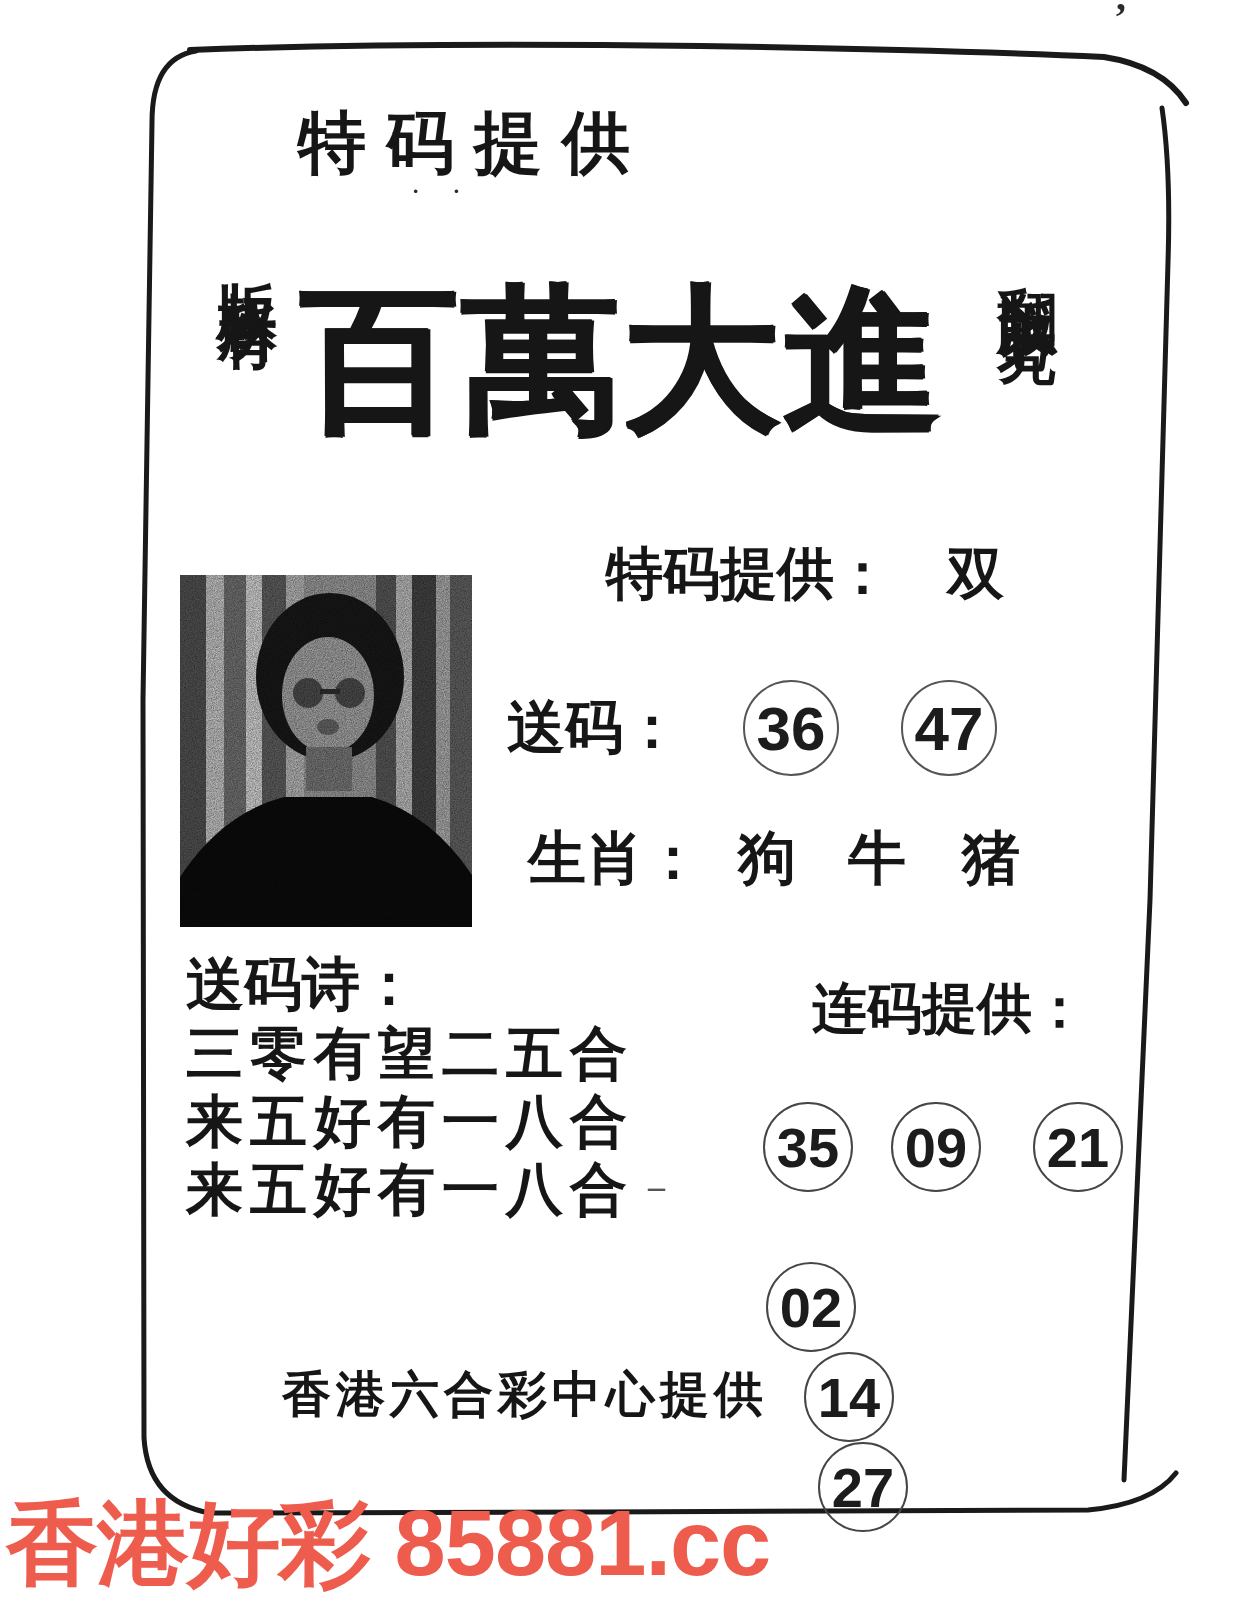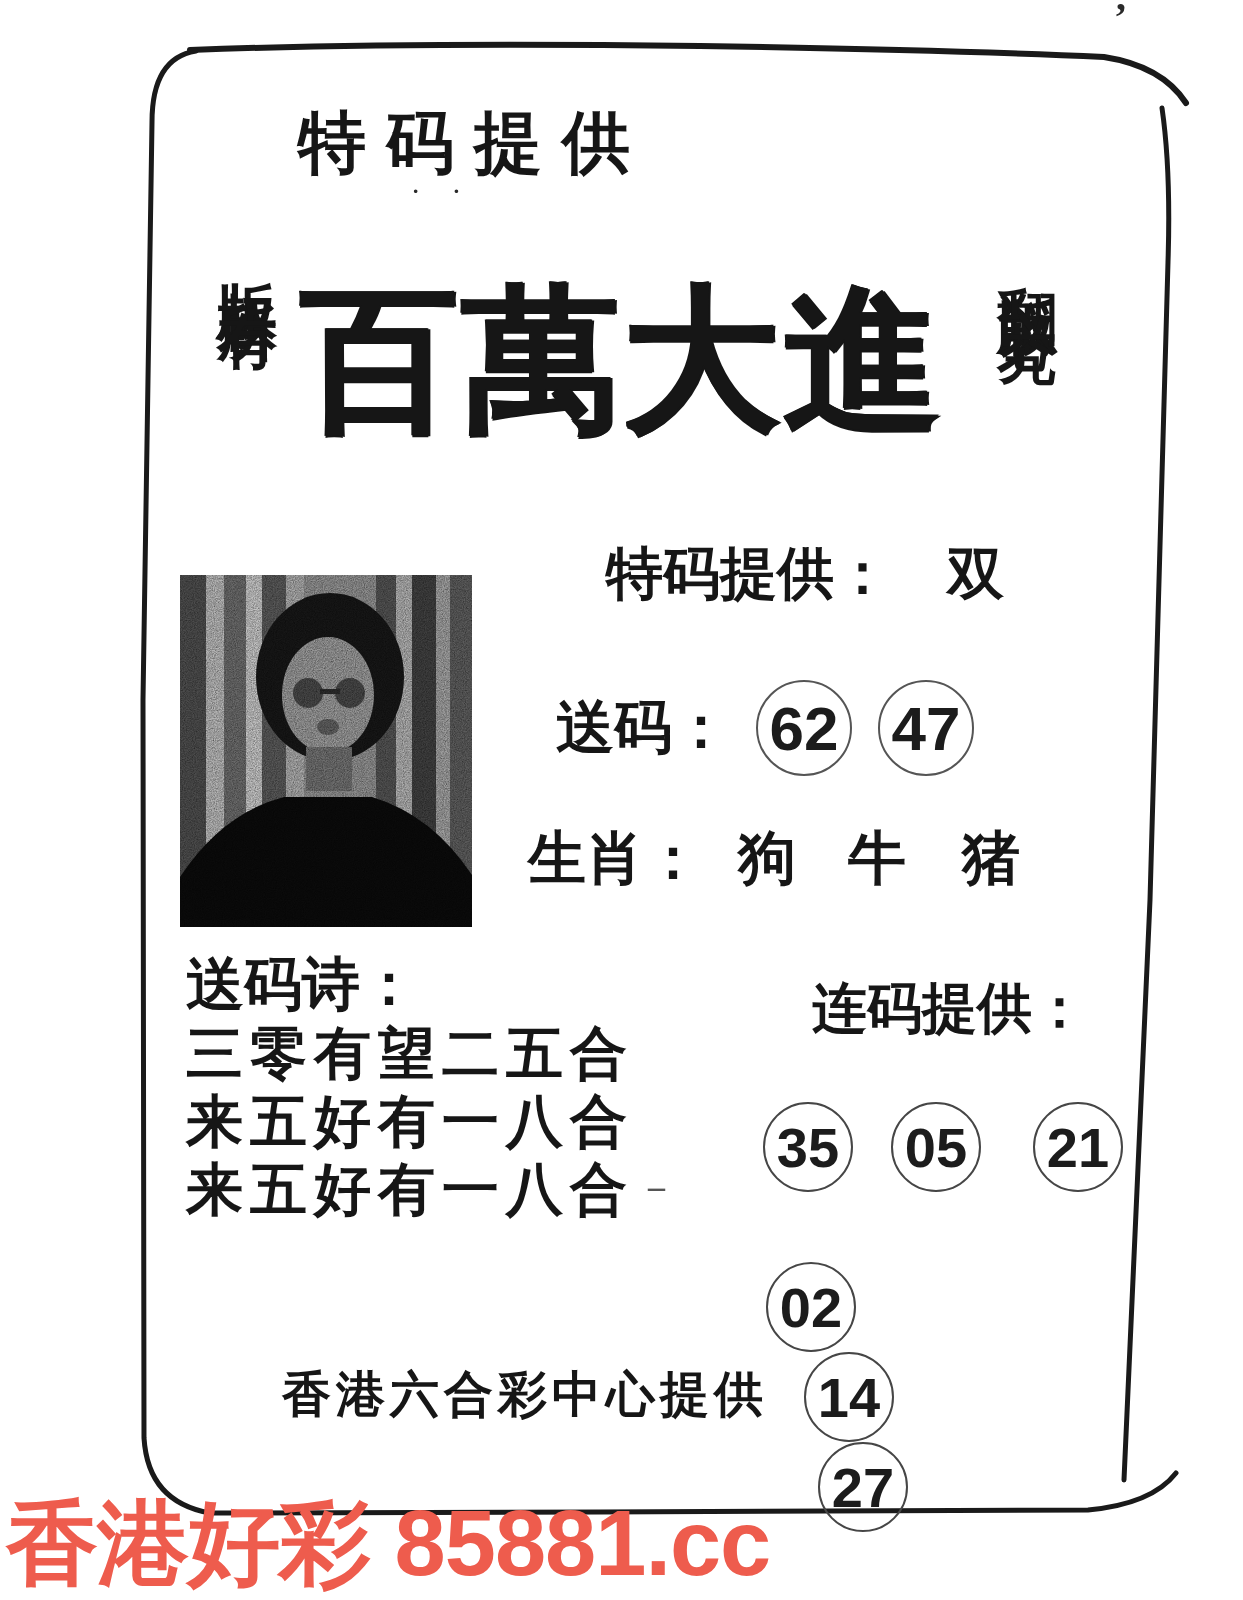--- a/index.html
+++ b/index.html
@@ -15,21 +15,21 @@
   .vert{writing-mode:vertical-rl;text-orientation:upright;}
   .copyleft{left:206px;top:234px;font-size:60px;letter-spacing:10px;}
   .copyright-r{left:986px;top:238px;font-size:60px;letter-spacing:12px;}
   .title{
     left:300px;top:282px;font-size:158px;font-weight:900;letter-spacing:3px;line-height:1;
     text-shadow:2px 1px 0 currentColor,-1px 0 0 currentColor,0 2px 0 currentColor;
   }
   .special{left:606px;top:536px;font-size:57px;display:flex;}
   .special .val{margin-left:56px;}
   .row{display:flex;align-items:center;}
-  .gift{left:556px;top:680px;font-size:58px;}
+  .gift{left:507px;top:680px;font-size:58px;gap:36px;}
   .circle{
     box-sizing:border-box;display:flex;align-items:center;justify-content:center;
     border:2px solid #555;border-radius:50%;
     font-family:"Liberation Sans","DejaVu Sans",sans-serif;font-weight:700;color:#1c1c1c;
   }
   .c-big{width:96px;height:96px;font-size:62px;}
   .c-sm{width:90px;height:90px;font-size:56px;border-color:#464646;}
   .gift .circle{margin-left:26px;}
   .gift .circle:nth-of-type(1){margin-left:18px;}
   .gift .c3{margin-left:52px;}
@@ -117,42 +117,42 @@
       <rect x="140" y="114" width="20" height="5" fill="#2c2c2c"></rect>
       <ellipse cx="148" cy="152" rx="11" ry="8" fill="#5f5f5f"></ellipse>
       <rect x="126" y="172" width="46" height="44" fill="#6f6f6f"></rect>
       <path d="M0 352 L0 302 Q42 238 104 222 L192 222 Q252 240 292 300 L292 352 Z" fill="#0b0b0b"></path>
     </g>
     <rect width="292" height="352" filter="url(#grain)" opacity="0.5"></rect>
   </svg>
 
   <div class="abs txt row gift">
     <span>送码：</span>
-    <span class="circle c-big">62</span>
+    <span class="circle c-big">36</span>
     <span class="circle c-big">47</span>
   </div>
 
   <div class="abs txt zodiac">
     <span>生肖：</span>
     <span class="z z1">狗</span>
     <span class="z">牛</span>
     <span class="z z3">猪</span>
   </div>
 
   <div class="abs txt poem-label">送码诗：</div>
   <div class="poem">
     <div>三零有望二五合</div>
     <div>来五好有一八合</div>
     <div>来五好有一八合</div>
   </div>
 
   <div class="abs txt pairs-label">连码提供：</div>
   <div class="pair-row pr1">
     <span class="circle c-sm">35</span>
-    <span class="circle c-sm">05</span>
+    <span class="circle c-sm">09</span>
     <span class="circle c-sm cg">21</span>
   </div>
   <div class="pair-row pr2">
     <span class="circle c-sm">02</span>
     <span class="circle c-sm">14</span>
     <span class="circle c-sm cg">27</span>
   </div>
 
   <div class="abs txt provider">香港六合彩中心提供</div>
 

